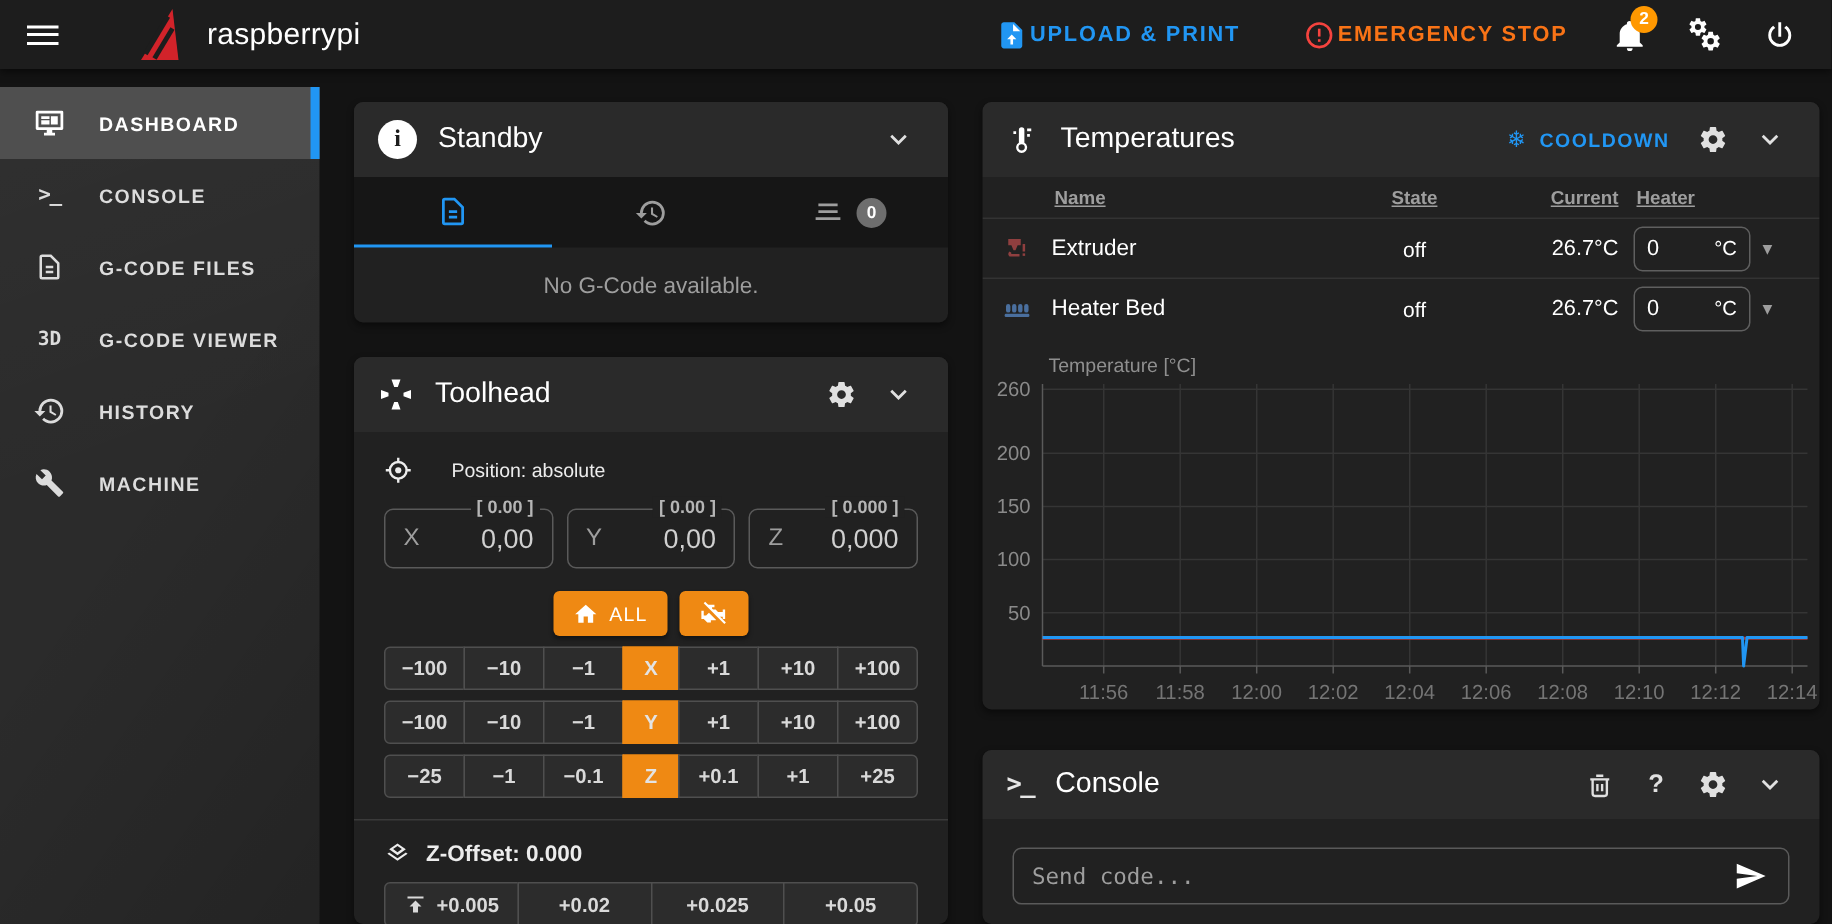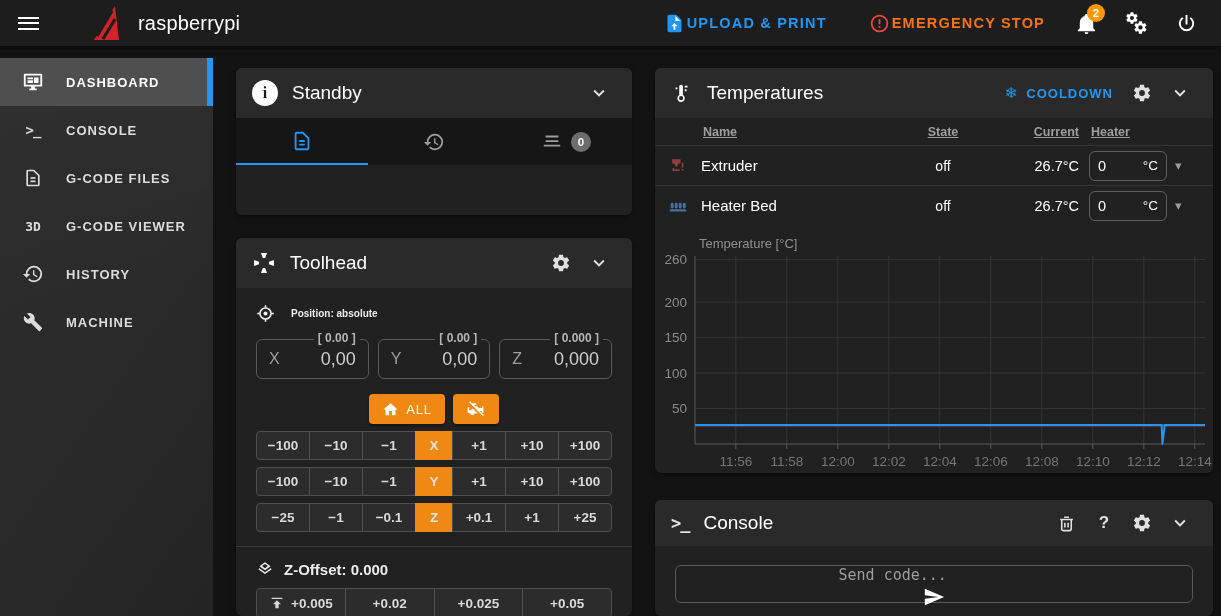--- a/index.html
+++ b/index.html
@@ -50,21 +50,21 @@
   .status-tabs { height:47px; background:#161616; display:flex; }
   .tab { flex:1; display:flex; align-items:center; justify-content:center; gap:8px; cursor:pointer; position:relative; }
   .tab.active { border-bottom:2px solid #2196f3; }
   .tab-badge { min-width:20px; height:20px; border-radius:10px; background:#6e6e6e; color:#fff;
     font-size:11.5px; font-weight:700; display:flex; align-items:center; justify-content:center; }
   .status-body { height:50px; display:flex; align-items:center; justify-content:center; color:#9e9e9e; font-size:15px; }
 
   
   #panel-toolhead { left:236px; top:238px; width:396px; height:378px; }
   .th-body { padding:12px 20px 0 20px; }
-  .pos-row { display:flex; align-items:center; gap:16px; color:#ececec; font-size:10px; font-weight:700; margin:4px 0 2px 0; }
+  .pos-row { display:flex; align-items:center; gap:26px; color:#ececec; font-size:13px; font-weight:400; margin:4px 0 2px 0; }
   .axis-row { display:flex; gap:9px; margin-top:16px; }
   .axis-field { position:relative; flex:1; height:40px; border:1px solid #5a5a5a; border-radius:6px;
     display:flex; align-items:center; padding:0 12px; }
   .axis-field .ax { color:#9e9e9e; font-size:16px; }
   .axis-field .val { margin-left:auto; color:#cfcfcf; font-size:18px; }
   .axis-legend { position:absolute; top:-9px; right:8px; background:#212121; padding:0 4px;
     font-size:12px; color:#b5b5b5; font-weight:600; }
   .home-row { display:flex; justify-content:center; gap:8px; margin-top:15px; }
   .btn-orange { background:#ef8913; border:none; border-radius:4px; height:30px; display:flex; align-items:center;
     justify-content:center; gap:7px; color:#fff; font-weight:400; font-size:13px; letter-spacing:.8px;
@@ -105,21 +105,21 @@
     align-items:center; padding:0 8px; background:transparent; }
   .target-box input { width:34px; background:transparent; border:none; outline:none; color:#fff;
     font-size:14.5px; font-family:inherit; }
   .target-box .unit { margin-left:auto; color:#fff; font-size:13.5px; }
   .caret { color:#9e9e9e; font-size:13px; cursor:pointer; }
 
   
   #panel-console { left:655px; top:500px; width:558px; height:116px; }
   #panel-console .panel-header { height:46px; }
   .console-body { padding:19px 20px; }
-  .console-input { height:38px; border:1px solid #5a5a5a; border-radius:6px; display:flex; align-items:center; padding:0 12px;flex-direction:column; }
+  .console-input { height:38px; border:1px solid #5a5a5a; border-radius:6px; display:flex; align-items:center; padding:0 12px; }
   .console-input input { flex:1; background:transparent; border:none; outline:none; color:#cfcfcf;
     font-family:"DejaVu Sans Mono","Liberation Mono",monospace; font-size:15px; }
   .console-input input::placeholder { color:#9e9e9e; }
   .send-btn { background:none; border:none; cursor:pointer; display:flex; padding:2px; }
 
   .helpq { font-size:17px; font-weight:700; color:#e0e0e0; }
 </style>
 </head>
 <body>
 
@@ -248,20 +248,21 @@
       <svg width="22" height="22" viewBox="0 0 24 24">
         <g stroke="#9e9e9e" stroke-width="2" fill="none">
           <line x1="5" y1="6" x2="19" y2="6"></line>
           <line x1="5" y1="11" x2="19" y2="11"></line>
           <line x1="3" y1="16" x2="21" y2="16"></line>
         </g>
       </svg>
       <span class="tab-badge">0</span>
     </div>
   </div>
+  <div class="status-body">No G-Code available.</div>
 </section>
 
 <section class="panel" id="panel-toolhead">
   <div class="panel-header">
     <svg width="24" height="24" viewBox="0 0 24 24" fill="#fff">
       <path d="M9,2h6l-1.8,5h-2.4Z M9,22h6l-1.8,-5h-2.4Z M2,9v6l5,-1.8v-2.4Z M22,9v6l-5,-1.8v-2.4Z"></path>
     </svg>
     <span class="panel-title">Toolhead</span>
     <span class="ph-spacer"></span>
     <button class="ph-btn">

